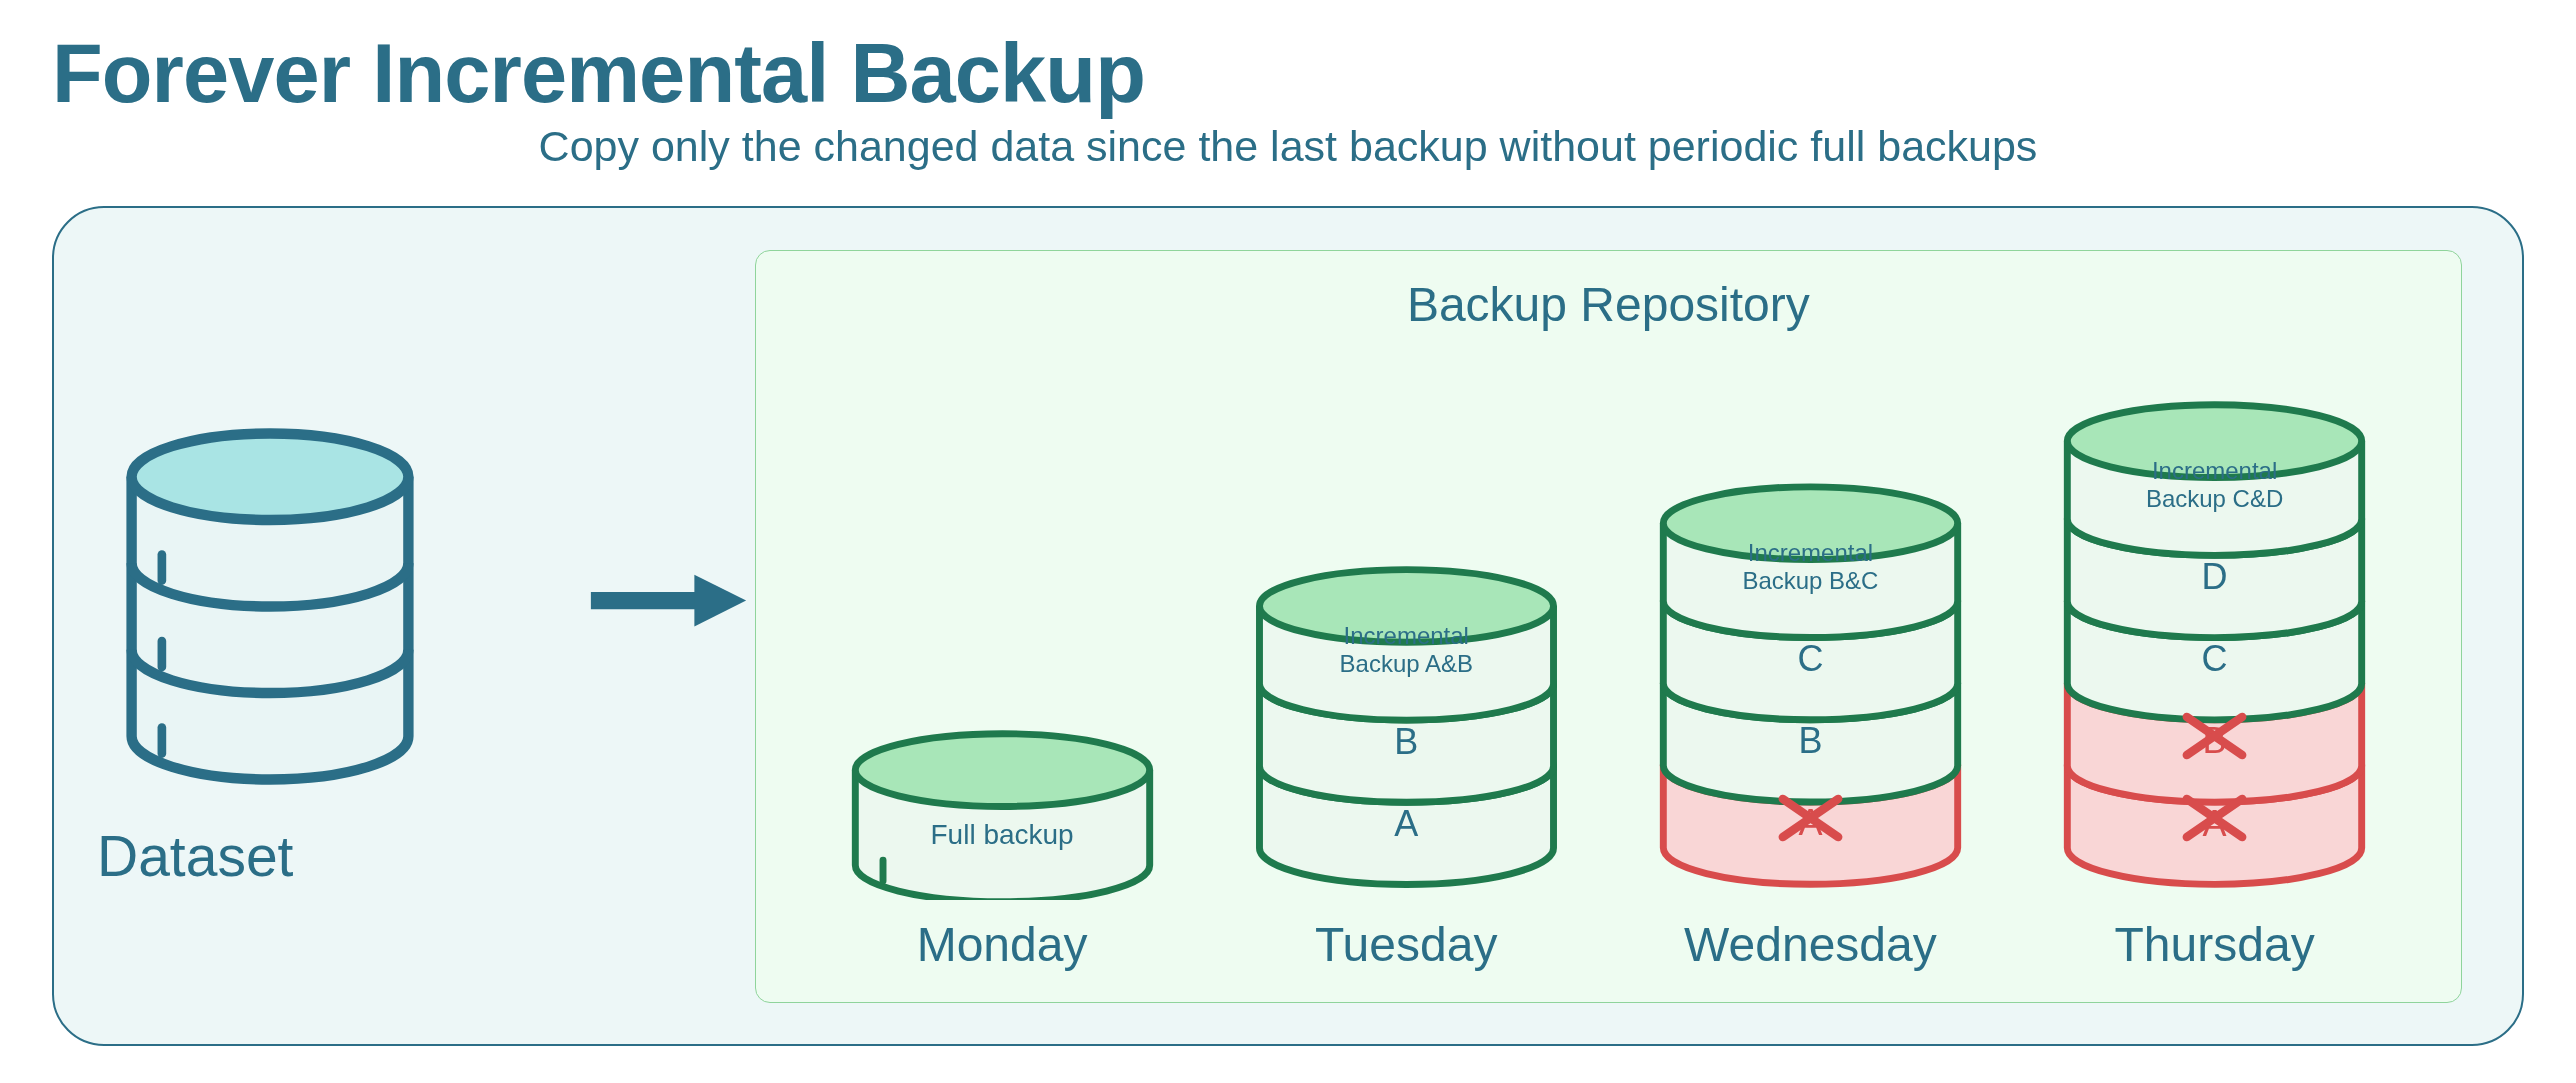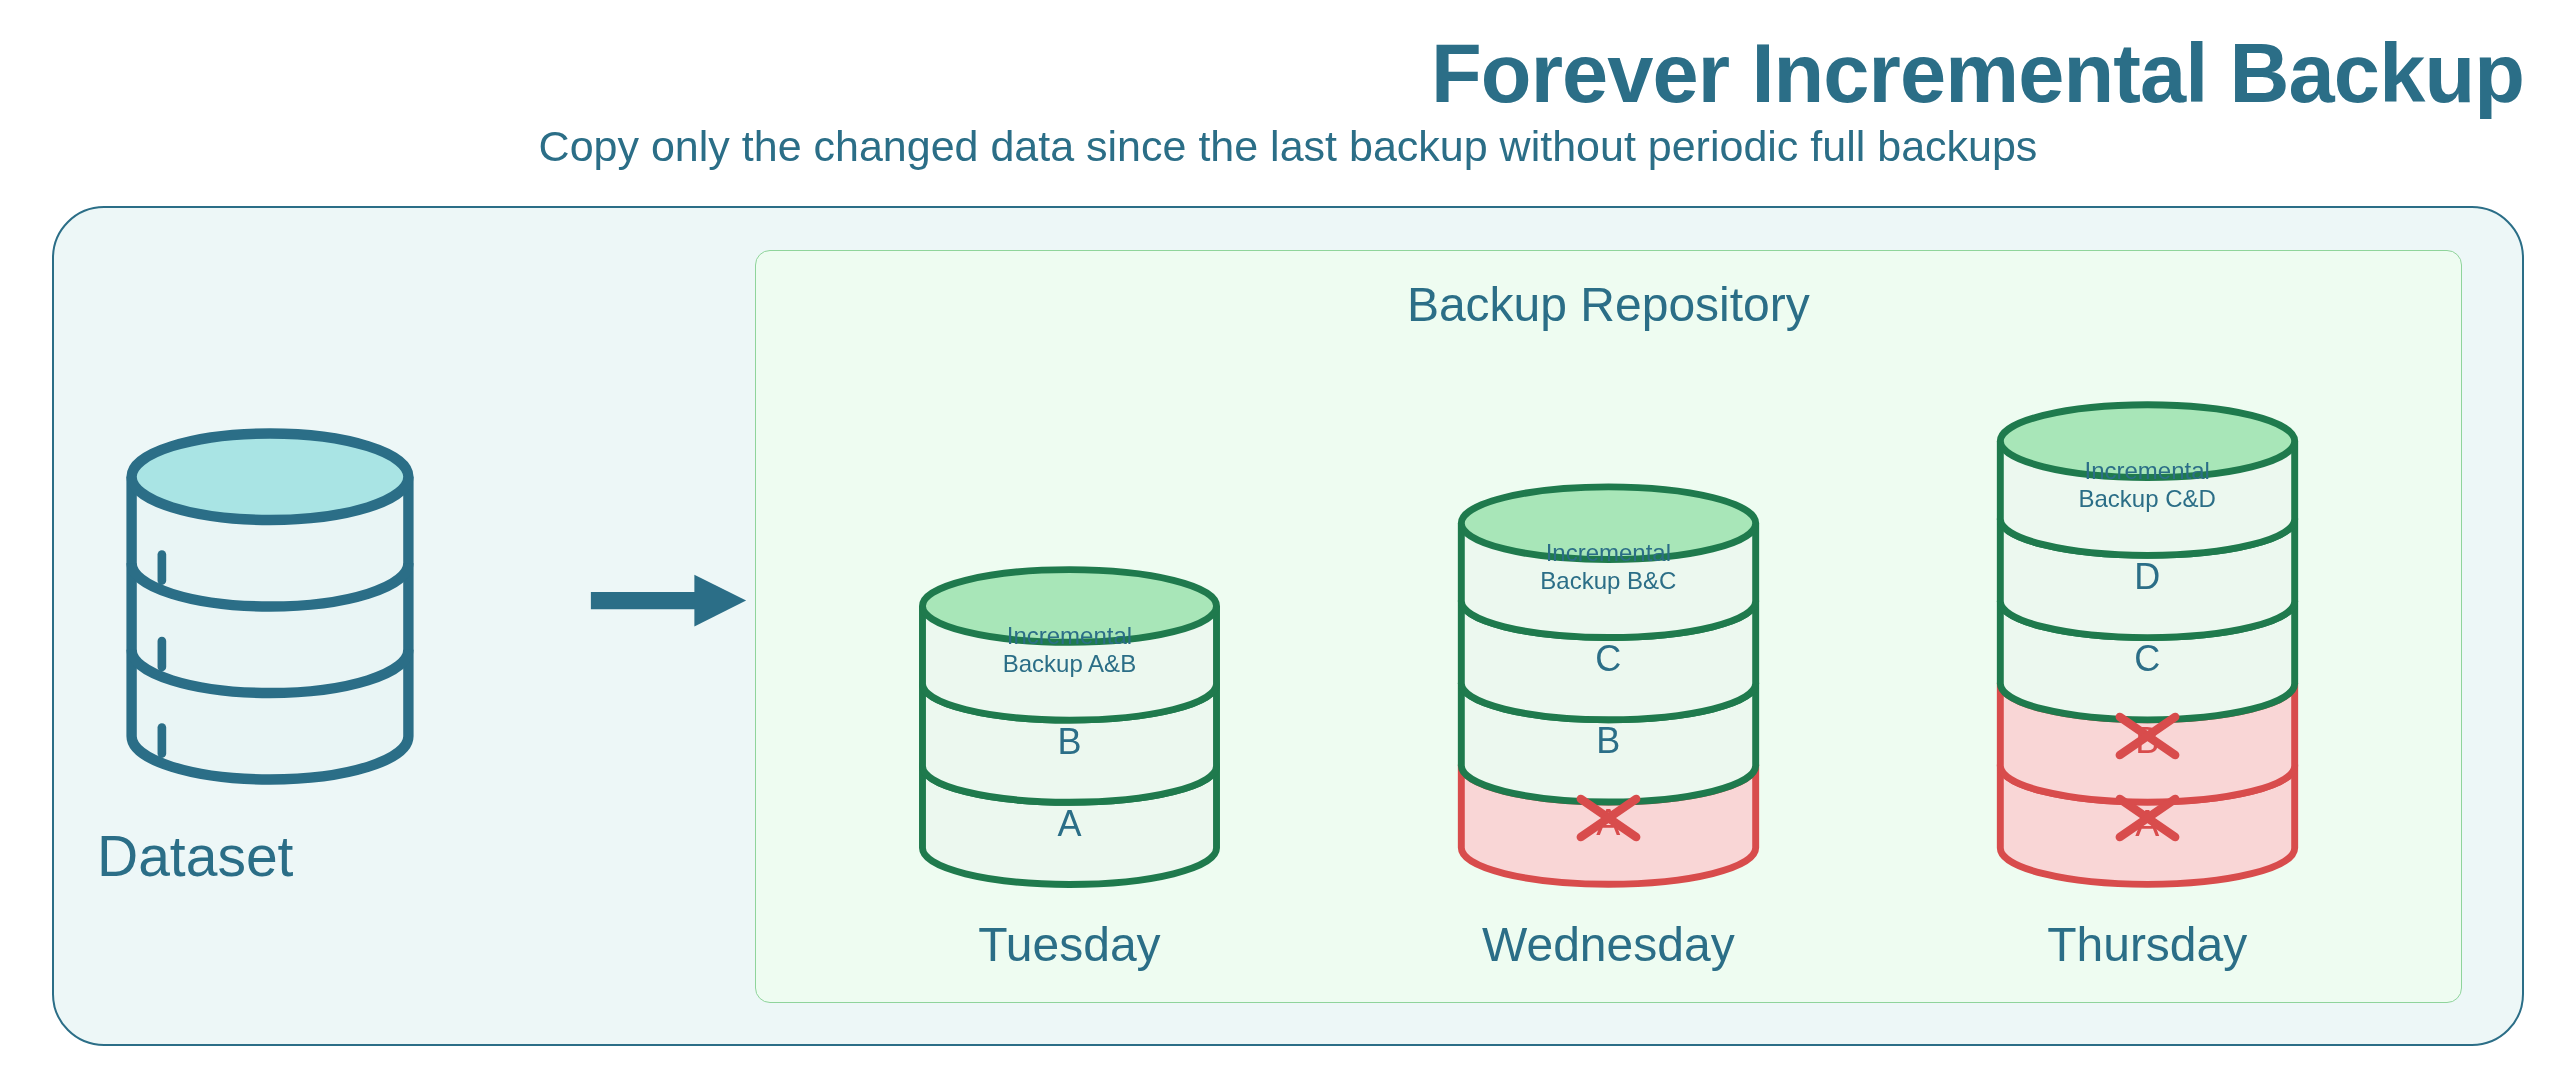--- a/index.html
+++ b/index.html
@@ -4,21 +4,21 @@
 <style>
   * { box-sizing: border-box; margin: 0; padding: 0; }
   body {
     font-family: 'Segoe UI', Tahoma, Geneva, Verdana, sans-serif;
     background: #ffffff;
     width: 2576px;
     height: 1083px;
     padding: 26px 52px;
   }
   .title {
-    text-align: right;
+    text-align: left;
     font-size: 83px;
     font-weight: 600;
     color: #2b6e87;
     letter-spacing: -0.9px;
   }
   .subtitle {
     text-align: center;
     font-size: 43px;
     font-weight: 400;
     color: #2b6e87;
@@ -146,20 +146,33 @@
   <div class="arrow-section">
     <svg width="173" height="69" viewBox="0 0 200 80">
       <line x1="10" y1="40" x2="140" y2="40" stroke="#2b6e87" stroke-width="20"></line>
       <polygon points="130,10 190,40 130,70" fill="#2b6e87"></polygon>
     </svg>
   </div>
 
   <div class="repo-box">
     <div class="repo-title">Backup Repository</div>
     <div class="days-row" id="days-row">
+        <div class="day-col">
+          <div class="stack" style="width: 329px; height: 175px;">
+            <svg width="329" height="175" viewBox="0 0 380 202">
+              <path d="M20 52 L20 162 A170 42 0 0 0 360 162 L360 52" fill="#ecf8ef" stroke="#1f7a4d" stroke-width="8"></path>
+              <rect x="48" y="152" width="8" height="32" rx="4" fill="#1f7a4d"></rect>
+              <ellipse cx="190" cy="52" rx="170" ry="42" fill="#a8e6b8" stroke="#1f7a4d" stroke-width="8"></ellipse>
+            </svg>
+            <div class="top-label" style="top: 93px; font-size: 28px;">
+              <div>Full backup</div>
+            </div>
+          </div>
+          <div class="day-label">Monday</div>
+        </div>
         <div class="day-col">
           <div class="stack" style="width: 329px; height: 339px;">
             <svg width="329" height="339" viewBox="0 0 380 392">
               <path d="M20 237 L20 332 A170 42 0 0 0 360 332 L360 237" fill="#ecf8ef" stroke="#1f7a4d" stroke-width="8"></path>
               <ellipse cx="190" cy="237" rx="170" ry="42" fill="#ecf8ef" stroke="#1f7a4d" stroke-width="8"></ellipse>
               <path d="M20 142 L20 237 A170 42 0 0 0 360 237 L360 142" fill="#ecf8ef" stroke="#1f7a4d" stroke-width="8"></path>
               <ellipse cx="190" cy="142" rx="170" ry="42" fill="#ecf8ef" stroke="#1f7a4d" stroke-width="8"></ellipse>
               <path d="M20 52 L20 142 A170 42 0 0 0 360 142 L360 52" fill="#ecf8ef" stroke="#1f7a4d" stroke-width="8"></path>
               <ellipse cx="190" cy="52" rx="170" ry="42" fill="#a8e6b8" stroke="#1f7a4d" stroke-width="8"></ellipse>
             </svg>

